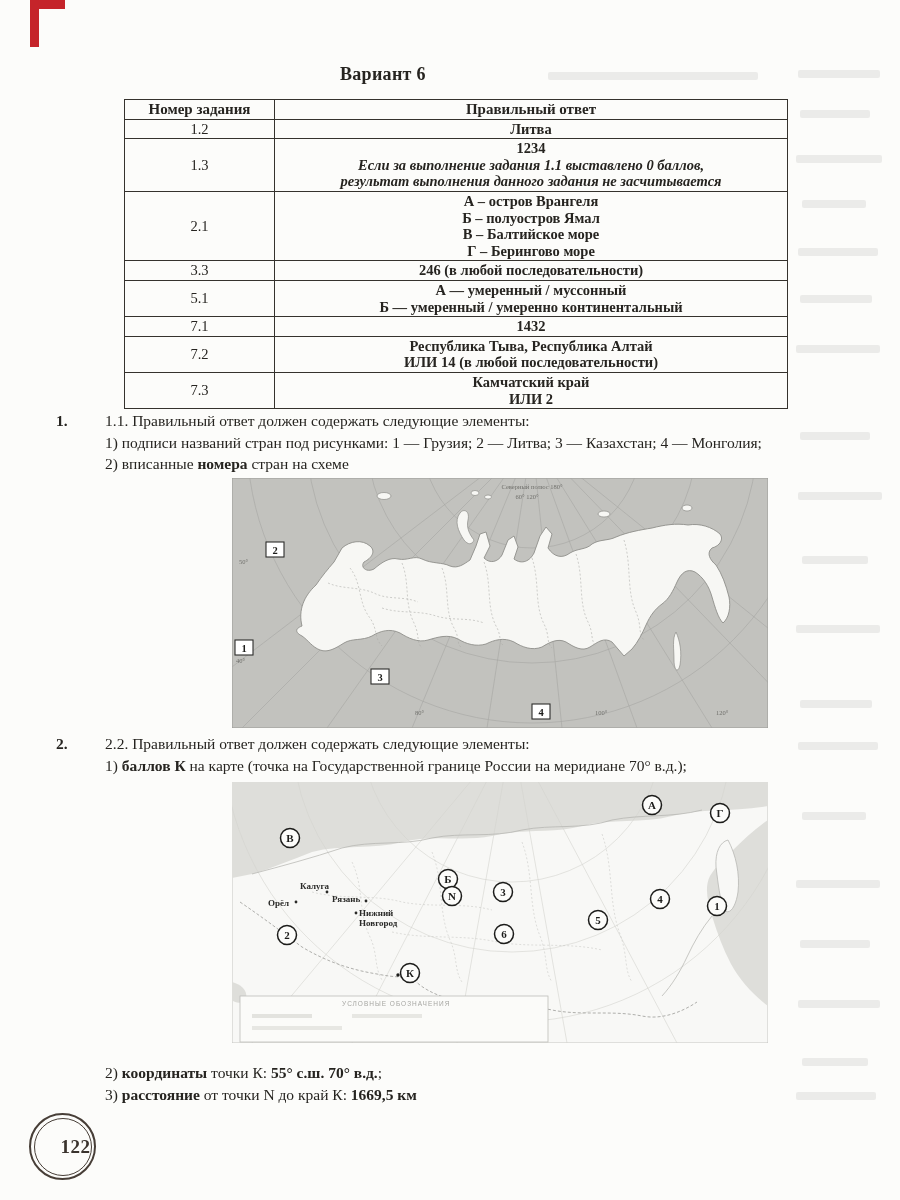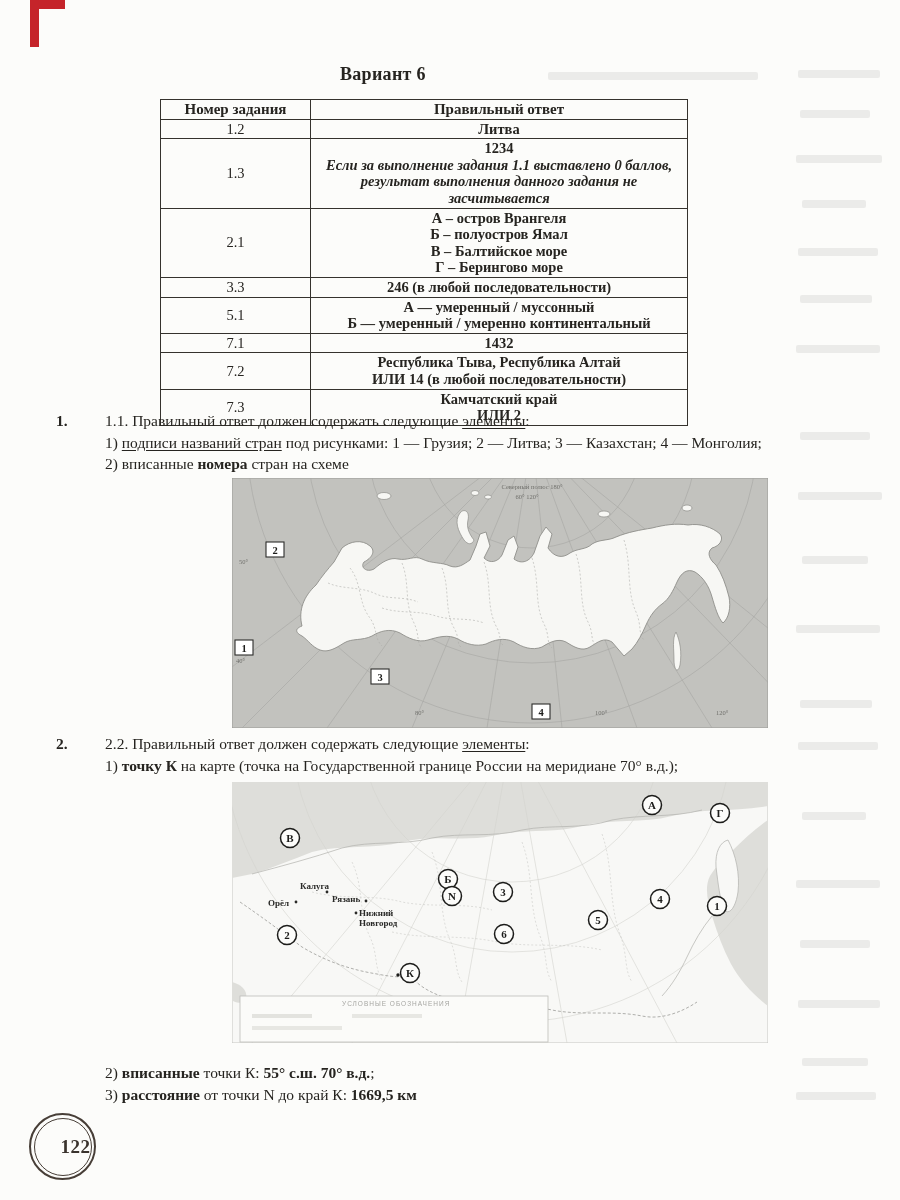--- a/index.html
+++ b/index.html
@@ -15,37 +15,36 @@
     position:absolute; left:30px; top:0; width:26px; height:38px;
     border-left:9px solid #c5242a; border-top:9px solid #c5242a;
   }
   
   .title{
     position:absolute; left:340px; top:64px; width:300px;
     text-align:left; font-weight:bold; font-size:18px; letter-spacing:.3px;
   }
   
   table.ans{
-    position:absolute; left:124px; top:99px; width:528px;
+    position:absolute; left:124px; top:99px; width:664px;
     border-collapse:collapse; font-size:14.5px; line-height:16.6px;
     table-layout:fixed;
-    margin-left:36px;
   }
   table.ans td,table.ans th{
     border:1.5px solid #35322d; padding:1px 4px; text-align:center; vertical-align:middle;
   }
   table.ans col.c1{width:150px;}
   table.ans th{font-weight:bold; font-size:15px;}
   td.num{font-weight:normal;}
   td.answ{font-weight:bold;}
   td.answ .note{font-weight:600; font-style:italic;}
   
   .margin-num{position:absolute; left:56px; width:30px; font-weight:bold; font-size:15.5px;}
   .bline{position:absolute; left:105px; width:700px; font-size:15.5px; white-space:nowrap;}
-  .u{text-decoration:underline; text-underline-offset:2px;text-align:right;}
+  .u{text-underline-offset:2px;text-align:right;}
   .b{font-weight:bold;}
   .bu{font-weight:bold; text-underline-offset:2px;text-align:right;}
   
   .map{position:absolute; left:232px; background:#fff;}
   .map svg{display:block;}
   
   .bleed{
     position:absolute; height:8px; border-radius:2px;
     background:#d6d6d2; opacity:.42; filter:blur(.7px);
   }
@@ -245,21 +244,21 @@
         <text x="4" y="185">40°</text>
         <text x="183" y="237">80°</text>
         <text x="363" y="237">100°</text>
         <text x="484" y="237">120°</text>
       </g>
     </svg>
   </div>
 
   <div class="margin-num" style="top:735px">2.</div>
   <div class="bline" style="top:735px"><span>2.2. Правильный ответ должен содержать следующие </span><span class="u">элементы</span><span>:</span></div>
-  <div class="bline" style="top:757px"><span>1) </span><span class="bu">точку К</span><span> на карте (точка на Государственной границе России на меридиане 70° в.д.);</span></div>
+  <div class="bline" style="top:757px"><span>1) </span><span class="bu">баллов К</span><span> на карте (точка на Государственной границе России на меридиане 70° в.д.);</span></div>
 
   <div class="map" style="top:782px">
     <svg width="536" height="261" viewBox="0 0 536 261">
       <rect x="0" y="0" width="536" height="261" fill="#f8f8f6" stroke="#c6c6c2" stroke-width="1"></rect>
 
       <g fill="#dededa">
         <path d="M0,0 H536 V24 C500,30 470,26 440,34 C410,42 380,36 350,44 C320,52 290,46 260,54 C230,60 200,52 170,60 C140,68 110,62 80,70 C60,78 40,86 20,92 L0,96 Z"></path>
         <path d="M536,24 V224 C520,212 508,198 499,182 C491,167 485,150 480,134 C476,120 472,106 478,94 C484,84 492,77 500,69 C512,57 524,46 536,38 Z"></path>
         <path d="M40,218 C50,214 60,218 62,228 C64,238 58,248 48,246 C38,244 34,225 40,218 Z"></path>
         <path d="M0,200 C8,202 16,208 14,216 C12,222 4,222 0,218 Z"></path>
@@ -361,21 +360,21 @@
       <g>
         <rect x="8" y="214" width="308" height="46" fill="#fbfbf9" stroke="#bdbdb9" stroke-width="0.8"></rect>
         <text x="110" y="224" font-family="Liberation Sans, DejaVu Sans, sans-serif" font-size="6.5" letter-spacing="1" fill="#a6a6a2">УСЛОВНЫЕ ОБОЗНАЧЕНИЯ</text>
         <rect x="20" y="232" width="60" height="4" fill="#e3e3df"></rect>
         <rect x="120" y="232" width="70" height="4" fill="#e7e7e3"></rect>
         <rect x="20" y="244" width="90" height="4" fill="#e7e7e3"></rect>
       </g>
     </svg>
   </div>
 
-  <div class="bline" style="top:1064px"><span>2) </span><span class="bu">вписанные</span><span> точки К: </span><span class="b">55° с.ш. 70° в.д.</span><span>;</span></div>
+  <div class="bline" style="top:1064px"><span>2) </span><span class="bu">координаты</span><span> точки К: </span><span class="b">55° с.ш. 70° в.д.</span><span>;</span></div>
   <div class="bline" style="top:1086px"><span>3) </span><span class="bu">расстояние</span><span> от точки N до край К: </span><span class="b">1669,5 км</span></div>
 
   <div class="roundel">
     <div class="inner">
       <span class="num">122</span>
     </div>
   </div>
 
 </div>
 

